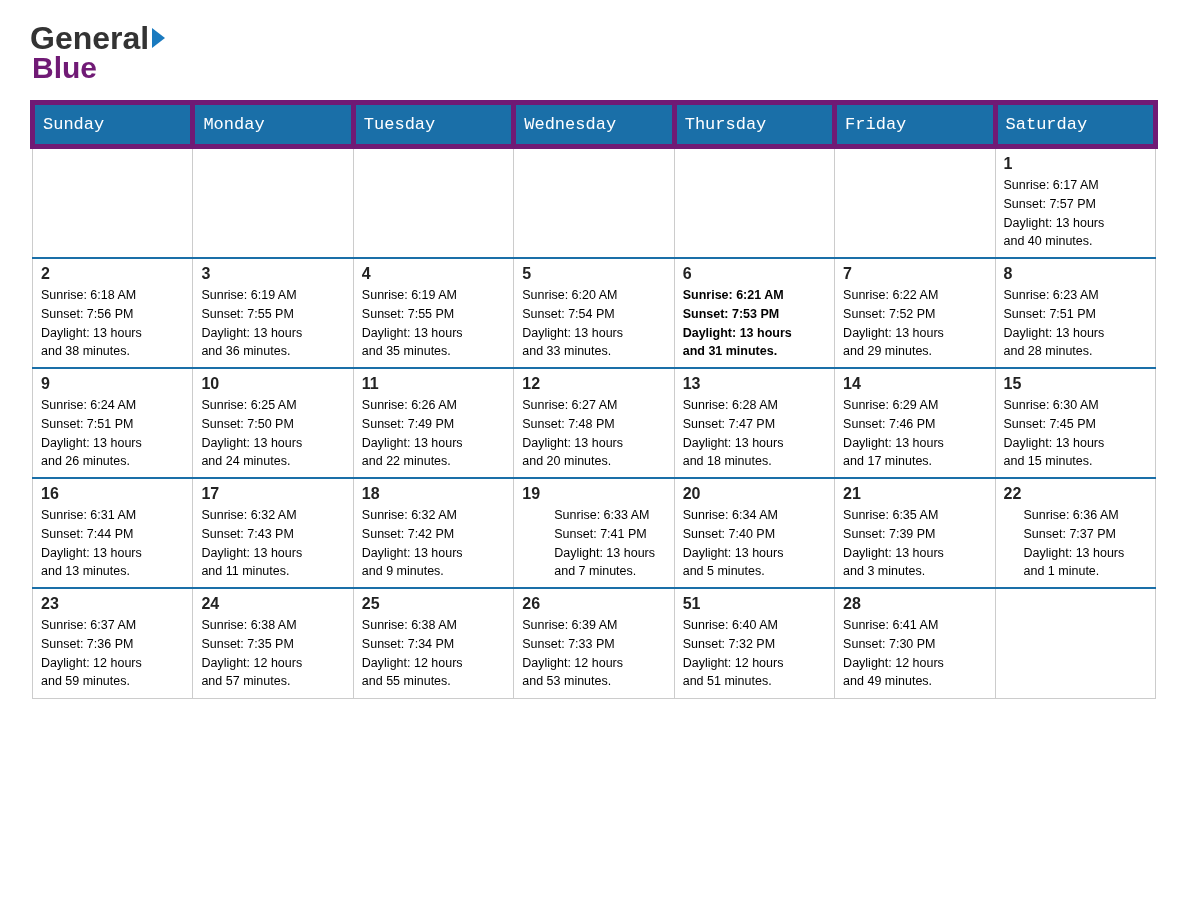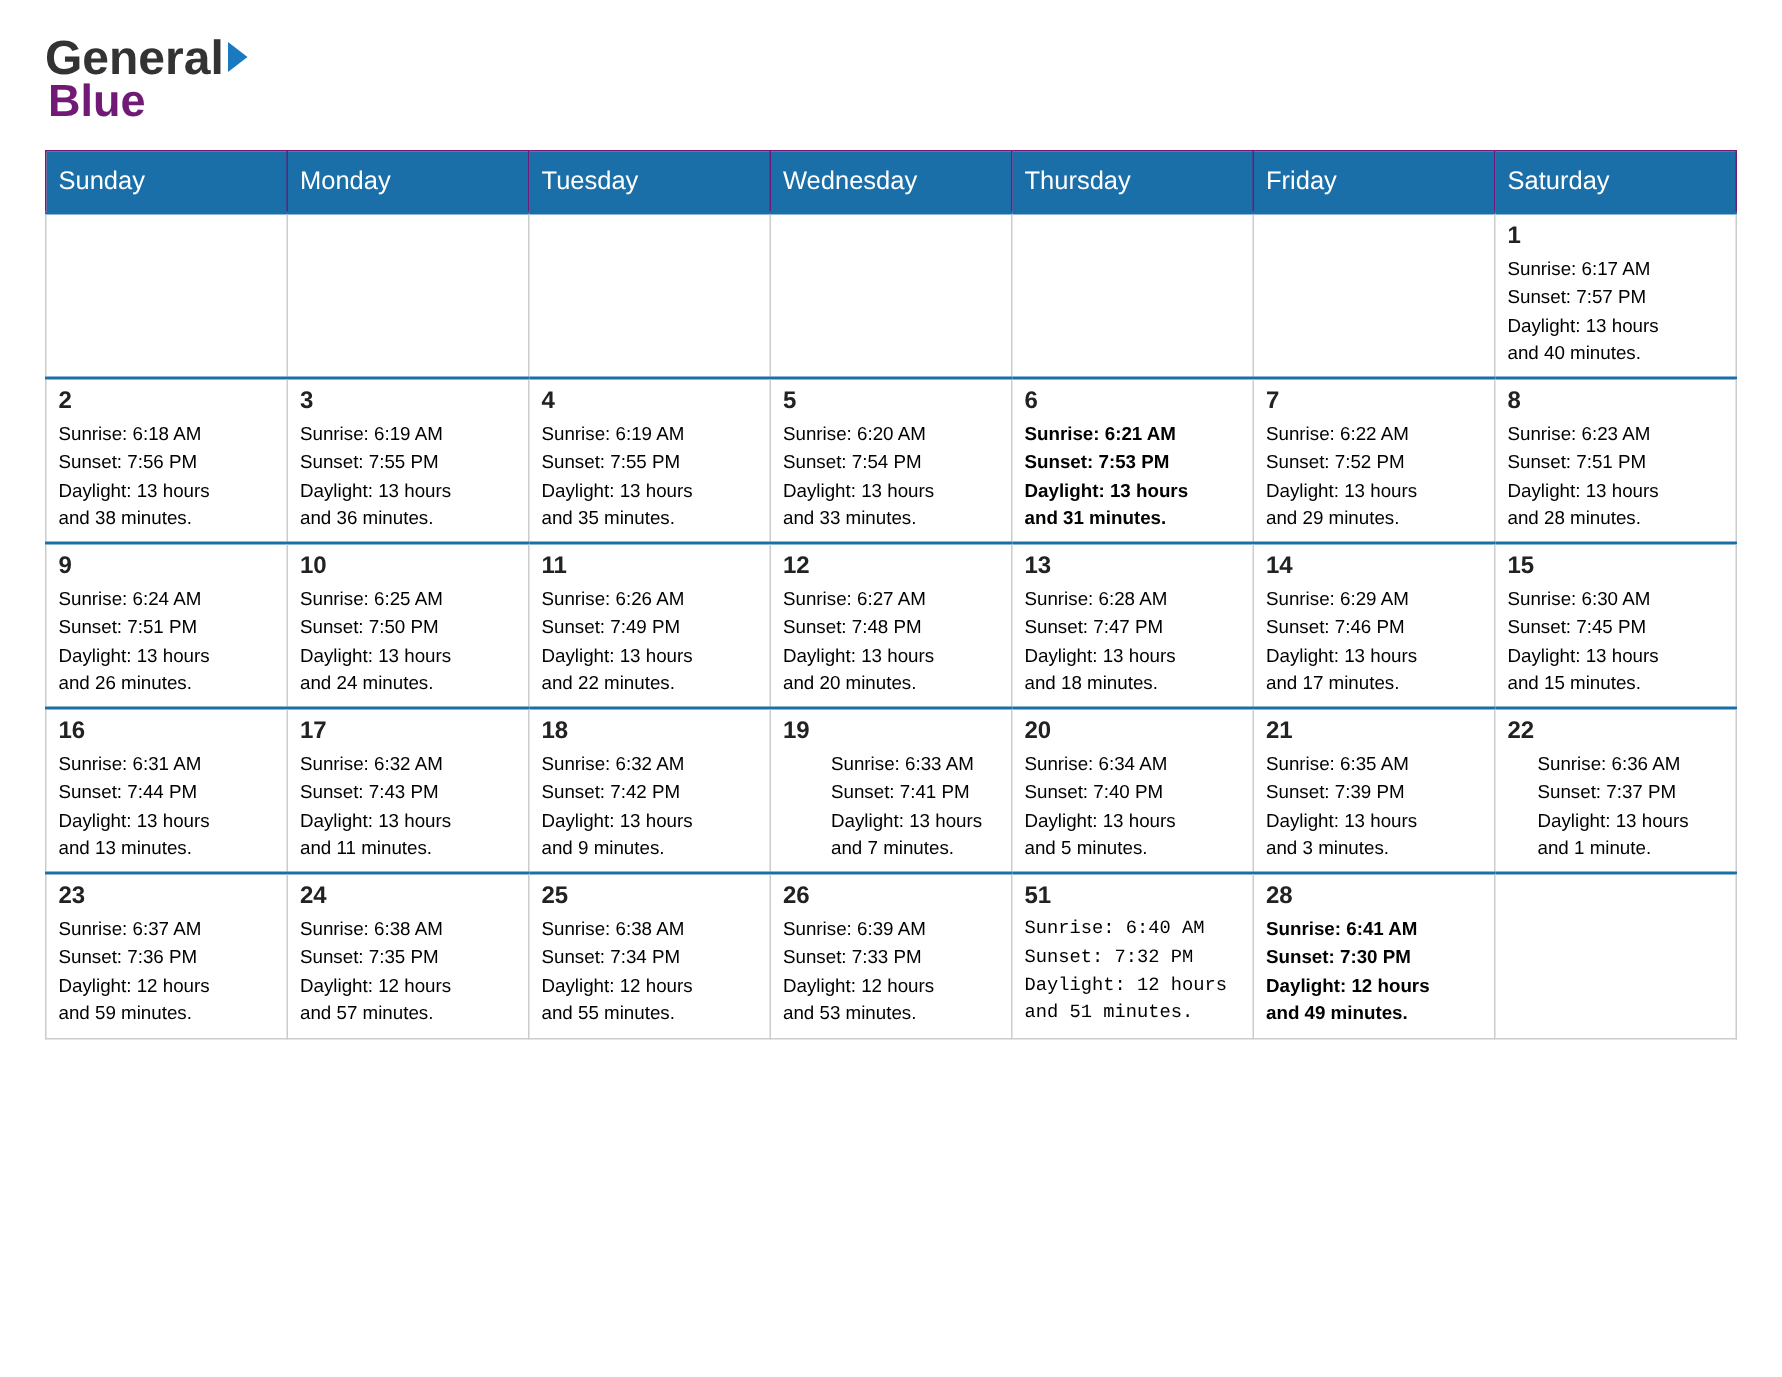--- a/index.html
+++ b/index.html
@@ -47,21 +47,22 @@
       margin-top: 15px;
     }
 
     .calendar-table th {
       background-color: #1a6fa8;
       color: #fff;
       padding: 10px 8px;
       font-size: 17px;
       font-weight: normal;
       text-align: left;
-      border: 1px solid #701a75;
+      border: 5px solid #701a75;
+      font-family: Liberation Mono, monospace;
     }
 
     .calendar-table td {
       border: 1px solid #ccc;
       vertical-align: top;
       padding: 6px 8px;
       width: calc(100% / 7);
       height: 110px;
       font-size: 13px;
       color: #222;
@@ -316,28 +317,28 @@
         </td>
         <td>
           <span class="day-number">26</span>
           <div class="day-info" style="white-space: pre-line;">Sunrise: 6:39 AM
 Sunset: 7:33 PM
 Daylight: 12 hours
 and 53 minutes.</div>
         </td>
         <td>
           <span class="day-number">51</span>
-          <div class="day-info" style="white-space: pre-line; font-family: Liberation Mono, monospace;">Sunrise: 6:40 AM
+          <div class="day-info" style="white-space: pre-line;">Sunrise: 6:40 AM
 Sunset: 7:32 PM
 Daylight: 12 hours
 and 51 minutes.</div>
         </td>
         <td>
           <span class="day-number">28</span>
-          <div class="day-info" style="white-space: pre-line; font-weight: bold;">Sunrise: 6:41 AM
+          <div class="day-info" style="white-space: pre-line;">Sunrise: 6:41 AM
 Sunset: 7:30 PM
 Daylight: 12 hours
 and 49 minutes.</div>
         </td>
         <td class="empty-cell"></td>
       </tr>
     </tbody>
 </table>
 
 </body></html>

